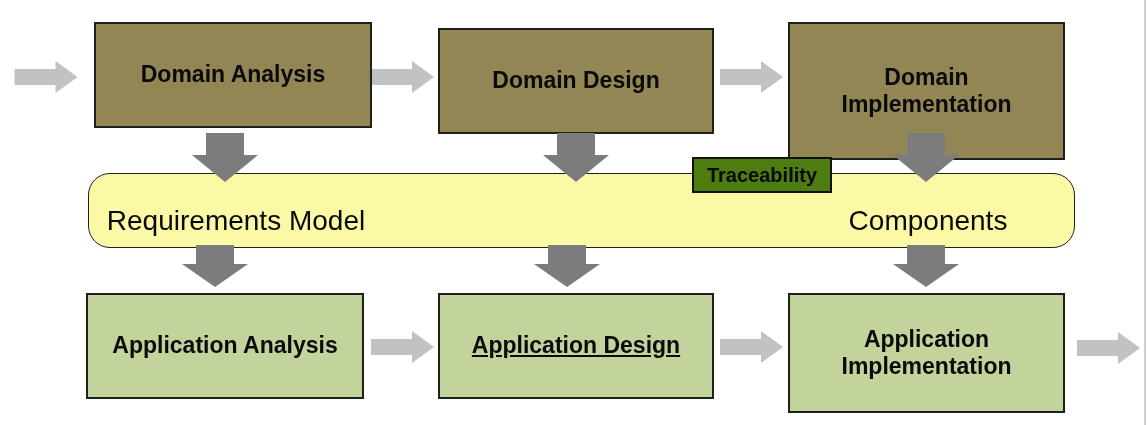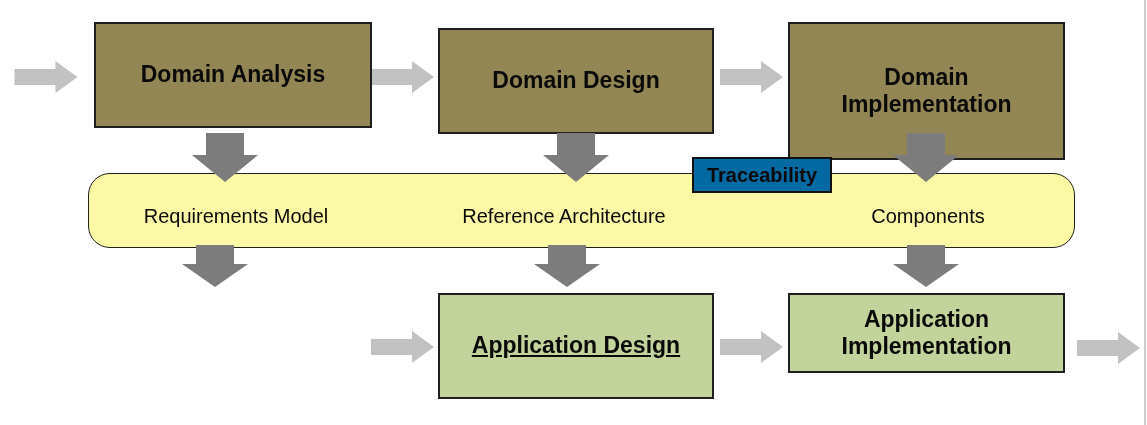--- a/index.html
+++ b/index.html
@@ -15,33 +15,33 @@
   }
   .domain{background:#938655;}
   .application{background:#C3D39C;}
   .box .lbl{white-space:nowrap;}
   .box .lbl.wrap{white-space:normal;max-width:205px;}
   .boxA1{left:94px;top:22px;width:278px;height:106px;}
   .boxA2{left:438px;top:22px;width:276px;height:106px;margin-top:6px;}
   .boxA3{left:788px;top:22px;width:277px;height:138px;}
   .boxB1{left:86px;top:293px;width:278px;height:106px;}
   .boxB2{left:438px;top:293px;width:276px;height:106px;text-decoration:underline;}
-  .boxB3{left:788px;top:293px;width:277px;height:80px;}
+  .boxB3{left:788px;top:293px;width:277px;height:120px;}
   .band{
     position:absolute;left:88px;top:173px;width:987px;height:75px;box-sizing:border-box;
     background:#FCF9A6;border:1.5px solid #1f1f1f;border-radius:22px;z-index:1;
   }
   .band-label{
     position:absolute;top:205px;transform:translateX(-50%);
-    font-size:20px;color:#0a0a0a;white-space:nowrap;z-index:2;
+    font-size:28px;color:#0a0a0a;white-space:nowrap;z-index:2;
   }
   .bl1{left:236px;} .bl2{left:564px;} .bl3{left:928px;text-align:right;}
   .tag{
     position:absolute;left:692px;top:157px;width:140px;height:36px;box-sizing:border-box;
-    background:#0369a1;border:2px solid #111;z-index:3;
+    background:#4d7c0f;border:2px solid #111;z-index:3;
     display:flex;align-items:center;justify-content:center;
     font-weight:bold;font-size:20px;color:#0a0a0a;
   }
   .arrow{position:absolute;}
   .z2{z-index:2;}
 </style>
 </head>
 <body>
 
 <div id="canvas">
@@ -80,36 +80,38 @@
   </svg>
   <svg class="arrow z2" style="left:534px;top:245px" width="66" height="42" viewBox="0 0 66 42">
     <polygon points="14,0 52,0 52,19 66,19 33,42 0,19 14,19" fill="#7C7C7C"></polygon>
   </svg>
   <svg class="arrow z2" style="left:893px;top:245px" width="66" height="42" viewBox="0 0 66 42">
     <polygon points="14,0 52,0 52,19 66,19 33,42 0,19 14,19" fill="#7C7C7C"></polygon>
   </svg>
 
   <div class="band"></div>
   <div class="band-label bl1">Requirements Model</div>
-  <div class="band-label bl2">Reference Architecture</div>
   <div class="band-label bl3">Components</div>
   <div class="tag">
     <span>Traceability</span>
   </div>
 
   <div class="box domain boxA1">
     <span class="lbl">Domain Analysis</span>
   </div>
   <div class="box domain boxA2">
     <span class="lbl">Domain Design</span>
   </div>
   <div class="box domain boxA3">
     <span class="lbl wrap">Domain Implementation</span>
   </div>
 
+  <div class="box application boxB1">
+    <span class="lbl">Application Analysis</span>
+  </div>
   <div class="box application boxB2">
     <span class="lbl">Application Design</span>
   </div>
   <div class="box application boxB3">
     <span class="lbl wrap">Application Implementation</span>
   </div>
 
   <div class="page-edge"></div>
 </div>
 

